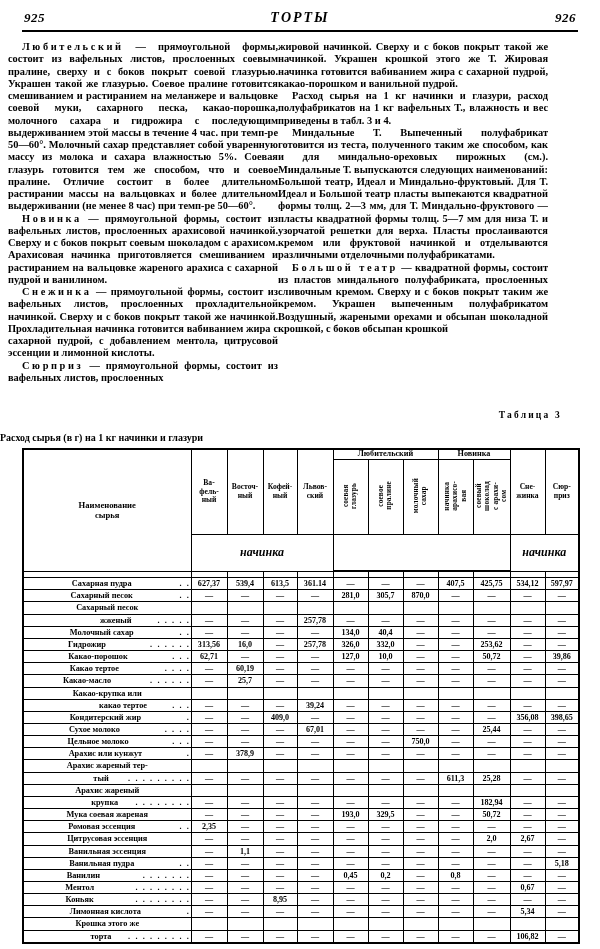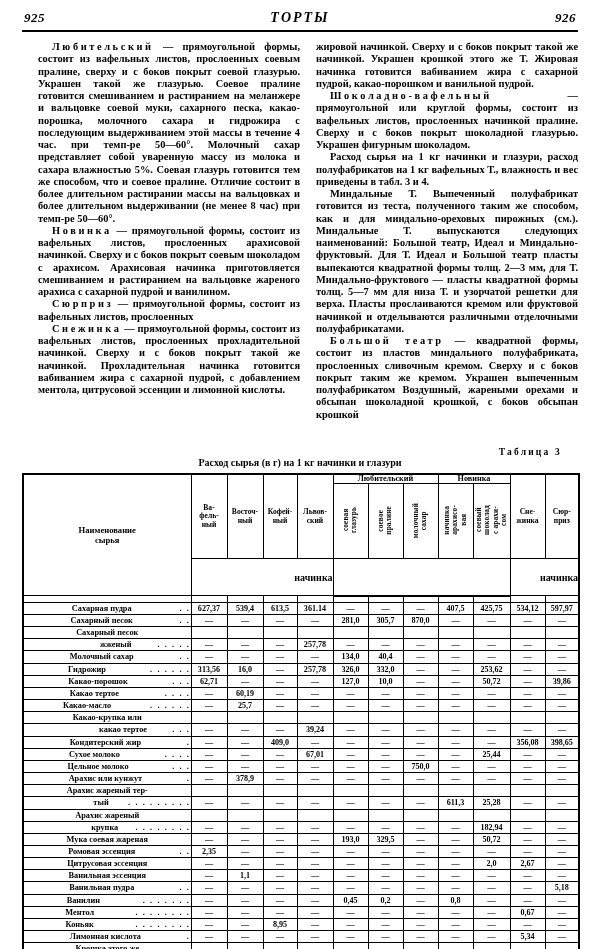--- a/index.html
+++ b/index.html
@@ -40,22 +40,21 @@
     font-size: 14px;
   }
   .rule-top {
     margin: 4px 22px 0 22px;
     border-bottom: 2px solid #000;
   }
 
   
   .columns {
     display: flex;
-    gap: 16px;
-    padding: 9px 22px 0 38px;
+    padding: 9px 22px 0 8px;
     box-sizing: border-box;
   }
   .col {
     width: 270px;
     font-size: 10.4px;
     line-height: 12.25px;
     text-align: justify;
     font-weight: bold;
     font-family: "Liberation Serif", "DejaVu Serif", serif;
   }
@@ -74,24 +73,23 @@
   
   .tbl-num {
     text-align: right;
     padding: 0 38px 0 0;
     font-size: 9.5px;
     font-weight: bold;
     letter-spacing: 2.2px;
     margin-top: 26px;
   }
   .tbl-cap {
-    text-align: center;
     font-size: 10px;
     font-weight: bold;
-    margin-top: 0;
+    margin-top: 12px;
   }
 
   
   .tbl-wrap {
     padding: 0 22px;
     box-sizing: border-box;
     margin-top: 5px;
   }
   table.main {
     border-collapse: collapse;
@@ -134,23 +132,24 @@
     display: inline-block;
     writing-mode: vertical-rl;
     transform: rotate(180deg);
     white-space: pre;
     font-size: 7.2px;
     line-height: 8.4px;
     letter-spacing: 0.2px;
     text-align: center;
   }
   .nach {
-    text-align: right;
-    font-size: 10px;
+    text-align: center;
+    font-size: 12px;
     vertical-align: middle;
+    font-style: italic;
   }
   .thick-under > td { border-bottom: 2px solid #000; }
 
   tbody td {
     height: 11.15px;
     line-height: 11.15px;
   }
   td.rname {
     text-align: center;
     padding-left: 20px;
@@ -190,27 +189,26 @@
     <span class="title">ТОРТЫ</span>
     <span>926</span>
   </div>
   <div class="rule-top"></div>
 
   <div class="columns">
 
     <div class="col">
       <p><span class="sp">Любительский</span><span> — прямоугольной формы, состоит из вафельных листов, прослоенных соевым пралине, сверху и с боков покрыт соевой глазурью. Украшен такой же глазурью. Соевое пралине готовится смешиванием и растиранием на меланжере и вальцовке соевой муки, сахарного песка, какао-порошка, молочного сахара и гидрожира с последующим выдерживанием этой массы в течение 4 час. при темп-ре 50—60°. Молочный сахар представляет собой уваренную массу из молока и сахара влажностью 5%. Соевая глазурь готовится тем же способом, что и соевое пралине. Отличие состоит в более длительном растирании массы на вальцовках и более длительном выдерживании (не менее 8 час) при темп-ре 50—60°.</span></p>
       <p><span class="sp">Новинка</span><span> — прямоугольной формы, состоит из вафельных листов, прослоенных арахисовой начинкой. Сверху и с боков покрыт соевым шоколадом с арахисом. Арахисовая начинка приготовляется смешиванием и растиранием на вальцовке жареного арахиса с сахарной пудрой и ванилином.</span></p>
+      <p><span class="sp">Снежинка</span><span> — прямоугольной формы, состоит из вафельных листов, прослоенных прохладительной начинкой. Сверху и с боков покрыт такой же начинкой. Прохладительная начинка готовится вабиванием жира с сахарной пудрой, с добавлением ментола, цитрусовой эссенции и лимонной кислоты.</span></p>
       <p><span class="sp">Сюрприз</span><span> — прямоугольной формы, состоит из вафельных листов, прослоенных</span></p>
-      <p><span class="sp">Снежинка</span><span> — прямоугольной формы, состоит из вафельных листов, прослоенных прохладительной начинкой. Сверху и с боков покрыт такой же начинкой. Прохладительная начинка готовится вабиванием жира с сахарной пудрой, с добавлением ментола, цитрусовой эссенции и лимонной кислоты.</span></p>
     </div>
 
     <div class="col">
       <p class="cont"><span>жировой начинкой. Сверху и с боков покрыт такой же начинкой. Украшен крошкой этого же Т. Жировая начинка готовится вабиванием жира с сахарной пудрой, какао-порошком и ванильной пудрой.</span></p>
-      <p><span class="sp">Шоколадно-вафельный</span><span> — прямоугольной или круглой формы, состоит из вафельных листов, прослоенных начинкой пралине. Сверху и с боков покрыт шоколадной глазурью. Украшен фигурным шоколадом.</span></p>
       <p><span>Расход сырья на 1 кг начинки и глазури, расход полуфабрикатов на 1 кг вафельных Т., влажность и вес приведены в табл. 3 и 4.</span></p>
       <p><span>Миндальные Т.</span><span> Выпеченный полуфабрикат готовится из теста, полученного таким же способом, как и для миндально-ореховых пирожных (см.). Миндальные Т. выпускаются следующих наименований: Большой театр, Идеал и Миндально-фруктовый. Для Т. Идеал и Большой театр пласты выпекаются квадратной формы толщ. 2—3 мм, для Т. Миндально-фруктового — пласты квадратной формы толщ. 5—7 мм для низа Т. и узорчатой решетки для верха. Пласты прослаиваются кремом или фруктовой начинкой и отделываются различными отделочными полуфабрикатами.</span></p>
       <p><span class="sp">Большой театр</span><span> — квадратной формы, состоит из пластов миндального полуфабриката, прослоенных сливочным кремом. Сверху и с боков покрыт таким же кремом. Украшен выпеченным полуфабрикатом Воздушный, жареными орехами и обсыпан шоколадной крошкой, с боков обсыпан крошкой</span></p>
     </div>
 
   </div>
 
   <div class="tbl-num">Таблица   3</div>
   <div class="tbl-cap">Расход сырья (в г) на 1 кг начинки и глазури</div>
 

